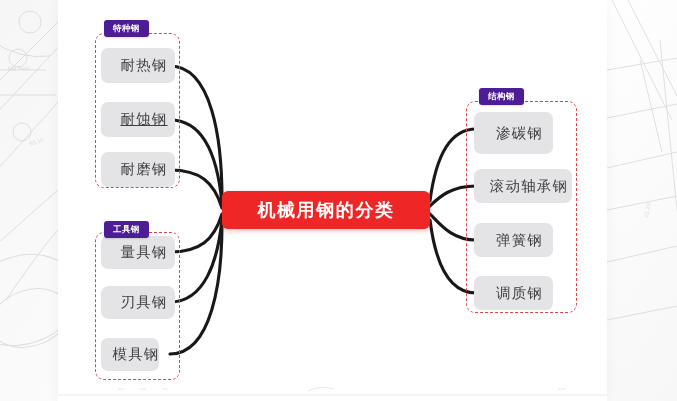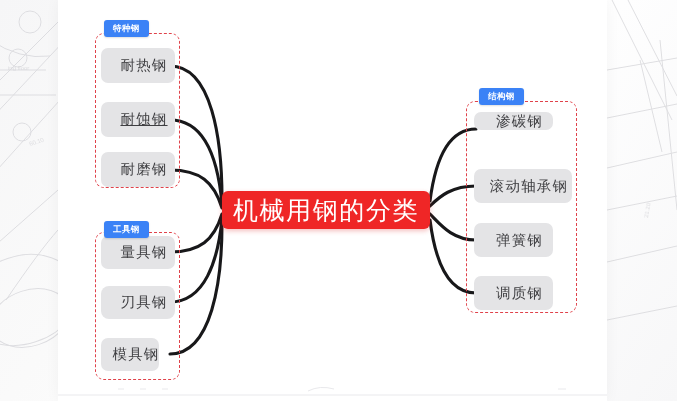--- a/index.html
+++ b/index.html
@@ -52,21 +52,21 @@
   
   .group-box {
     position: absolute;
     border: 1.6px dashed #e0424a;
     border-radius: 9px;
     box-sizing: border-box;
     background: transparent;
   }
   .group-badge {
     position: absolute;
-    background: #3b82f6;
+    background: #4c1d95;
     color: #ffffff;
     font-size: 8.5px;
     font-weight: bold;
     letter-spacing: 0.4px;
     line-height: 1;
     padding: 4px 9px 4px 9px;
     border-radius: 3px;
     white-space: nowrap;
     z-index: 6;
     box-shadow: 0 1px 2px rgba(0,0,0,0.13);
@@ -92,22 +92,22 @@
   
   .center-node {
     position: absolute;
     left: 222px;
     top: 191px;
     width: 208px;
     height: 38px;
     background: #ef2626;
     border-radius: 6px;
     color: #ffffff;
-    font-size: 25px;
-    font-weight: normal;
+    font-size: 18px;
+    font-weight: bold;
     letter-spacing: 1.6px;
     display: flex;
     align-items: center;
     justify-content: center;
     z-index: 5;
     box-shadow: 0 2px 5px rgba(220,30,30,0.28);
   }
 
   .bottom-marks {
     position: absolute;
@@ -199,20 +199,20 @@
   <div class="group-box" style="left:95px; top:232px; width:85px; height:148px;"></div>
   <div class="group-badge" style="left:104px; top:221px;">工具钢</div>
 
   <div class="node" style="left:101px; top:236px; width:74px; height:33px;">量具钢</div>
   <div class="node" style="left:101px; top:286px; width:74px; height:33px;border-radius:8px;">刃具钢</div>
   <div class="node" style="left:101px; top:338px; width:58px; height:33px;">模具钢</div>
 
   <div class="group-box" style="left:466px; top:101px; width:111px; height:212px;"></div>
   <div class="group-badge" style="left:479px; top:88px;">结构钢</div>
 
-  <div class="node" style="left:474px; top:112px; width:79px; height:18px;">渗碳钢</div>
+  <div class="node" style="left:474px; top:112px; width:79px; height:42px;">渗碳钢</div>
   <div class="node" style="left:474px; top:169px; width:98px; height:34px;">滚动轴承钢</div>
   <div class="node" style="left:474px; top:223px; width:79px; height:34px;">弹簧钢</div>
   <div class="node" style="left:474px; top:276px; width:79px; height:34px;">调质钢</div>
 
   <div class="center-node">机械用钢的分类</div>
 
 </div>
 
 </body></html>

